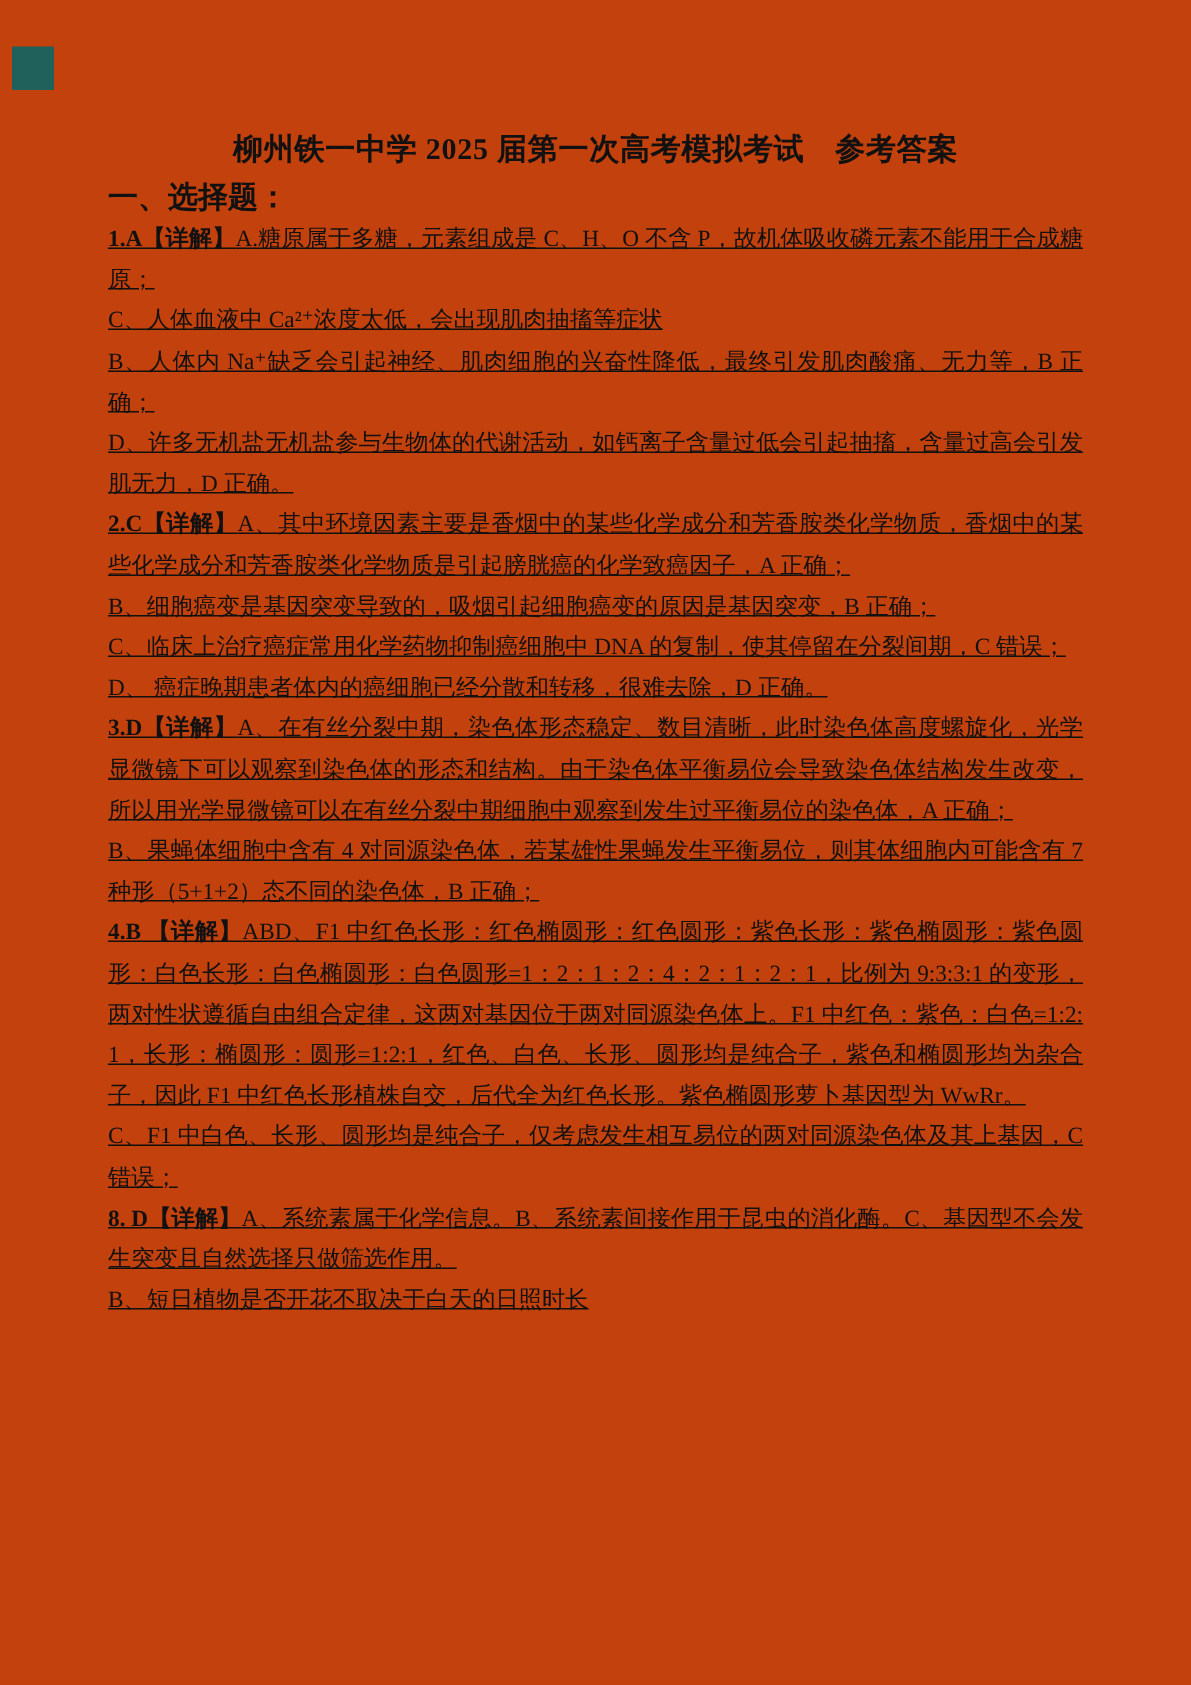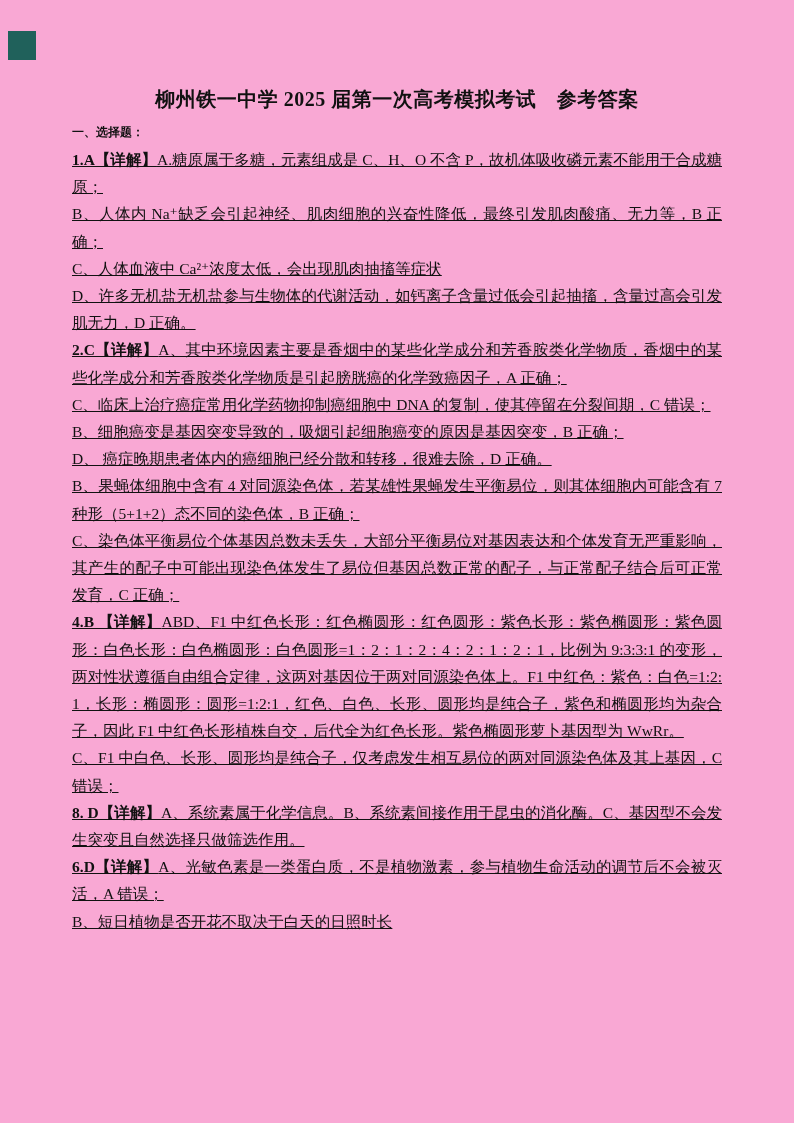--- a/index.html
+++ b/index.html
@@ -1,21 +1,21 @@
 <!DOCTYPE html>
 <html lang="zh"><head>
 <meta charset="utf-8">
 <style>
   html,body{margin:0;padding:0;background:#888;}
   .page{
     position:relative;
     width:794px;
     height:1123px;
     margin:0 auto;
-    background:#f9a8d4;
+    background:#c2410c;
     overflow:hidden;
     font-family:"Liberation Serif","DejaVu Serif",serif;
     color:#111;
   }
   .corner-stamp{
     position:absolute;
     left:8px;
     top:31px;
     width:28px;
     height:29px;
@@ -25,21 +25,21 @@
     text-align:center;
     font-size:20px;
     font-weight:bold;
     letter-spacing:0.5px;
     white-space:nowrap;
   }
   .content{
     margin:0 72px 0 72px;
   }
   .section-heading{
-    font-size:12px;
+    font-size:20px;
     font-weight:bold;
     line-height:27px;
     margin:2px 0 0 0;
   }
   .para{
     margin:0;
     font-size:15.5px;
     line-height:27.2px;
     text-align:justify;
     text-justify:inter-ideograph;
@@ -51,29 +51,28 @@
 </head>
 <body>
 
 <div class="page">
   <div class="corner-stamp" style="background: rgb(32, 97, 91);"></div>
   <h1 class="doc-title">柳州铁一中学 2025 届第一次高考模拟考试　参考答案</h1>
   <div class="content">
     <p class="section-heading">一、选择题：</p>
     <div id="answer-list">
         <p class="para"><b>1.A【详解】</b>A.糖原属于多糖，元素组成是 C、H、O 不含 P，故机体吸收磷元素不能用于合成糖原；</p>
+        <p class="para">C、人体血液中 Ca²⁺浓度太低，会出现肌肉抽搐等症状</p>
         <p class="para">B、人体内 Na⁺缺乏会引起神经、肌肉细胞的兴奋性降低，最终引发肌肉酸痛、无力等，B 正确；</p>
-        <p class="para">C、人体血液中 Ca²⁺浓度太低，会出现肌肉抽搐等症状</p>
         <p class="para">D、许多无机盐无机盐参与生物体的代谢活动，如钙离子含量过低会引起抽搐，含量过高会引发肌无力，D 正确。</p>
         <p class="para"><b>2.C【详解】</b>A、其中环境因素主要是香烟中的某些化学成分和芳香胺类化学物质，香烟中的某些化学成分和芳香胺类化学物质是引起膀胱癌的化学致癌因子，A 正确；</p>
+        <p class="para">B、细胞癌变是基因突变导致的，吸烟引起细胞癌变的原因是基因突变，B 正确；</p>
         <p class="para">C、临床上治疗癌症常用化学药物抑制癌细胞中 DNA 的复制，使其停留在分裂间期，C 错误；</p>
-        <p class="para">B、细胞癌变是基因突变导致的，吸烟引起细胞癌变的原因是基因突变，B 正确；</p>
         <p class="para">D、 癌症晚期患者体内的癌细胞已经分散和转移，很难去除，D 正确。</p>
+        <p class="para"><b>3.D【详解】</b>A、在有丝分裂中期，染色体形态稳定、数目清晰，此时染色体高度螺旋化，光学显微镜下可以观察到染色体的形态和结构。由于染色体平衡易位会导致染色体结构发生改变，所以用光学显微镜可以在有丝分裂中期细胞中观察到发生过平衡易位的染色体，A 正确；</p>
         <p class="para">B、果蝇体细胞中含有 4 对同源染色体，若某雄性果蝇发生平衡易位，则其体细胞内可能含有 7 种形（5+1+2）态不同的染色体，B 正确；</p>
-        <p class="para">C、染色体平衡易位个体基因总数未丢失，大部分平衡易位对基因表达和个体发育无严重影响，其产生的配子中可能出现染色体发生了易位但基因总数正常的配子，与正常配子结合后可正常发育，C 正确；</p>
         <p class="para"><b>4.B 【详解】</b>ABD、F1 中红色长形：红色椭圆形：红色圆形：紫色长形：紫色椭圆形：紫色圆形：白色长形：白色椭圆形：白色圆形=1：2：1：2：4：2：1：2：1，比例为 9:3:3:1 的变形，两对性状遵循自由组合定律，这两对基因位于两对同源染色体上。F1 中红色：紫色：白色=1:2:1，长形：椭圆形：圆形=1:2:1，红色、白色、长形、圆形均是纯合子，紫色和椭圆形均为杂合子，因此 F1 中红色长形植株自交，后代全为红色长形。紫色椭圆形萝卜基因型为 WwRr。</p>
         <p class="para">C、F1 中白色、长形、圆形均是纯合子，仅考虑发生相互易位的两对同源染色体及其上基因，C 错误；</p>
         <p class="para"><b>8. D【详解】</b>A、系统素属于化学信息。B、系统素间接作用于昆虫的消化酶。C、基因型不会发生突变且自然选择只做筛选作用。</p>
-        <p class="para"><b>6.D【详解】</b>A、光敏色素是一类蛋白质，不是植物激素，参与植物生命活动的调节后不会被灭活，A 错误；</p>
         <p class="para">B、短日植物是否开花不取决于白天的日照时长</p>
       </div>
   </div>
 </div>
 
 </body></html>

